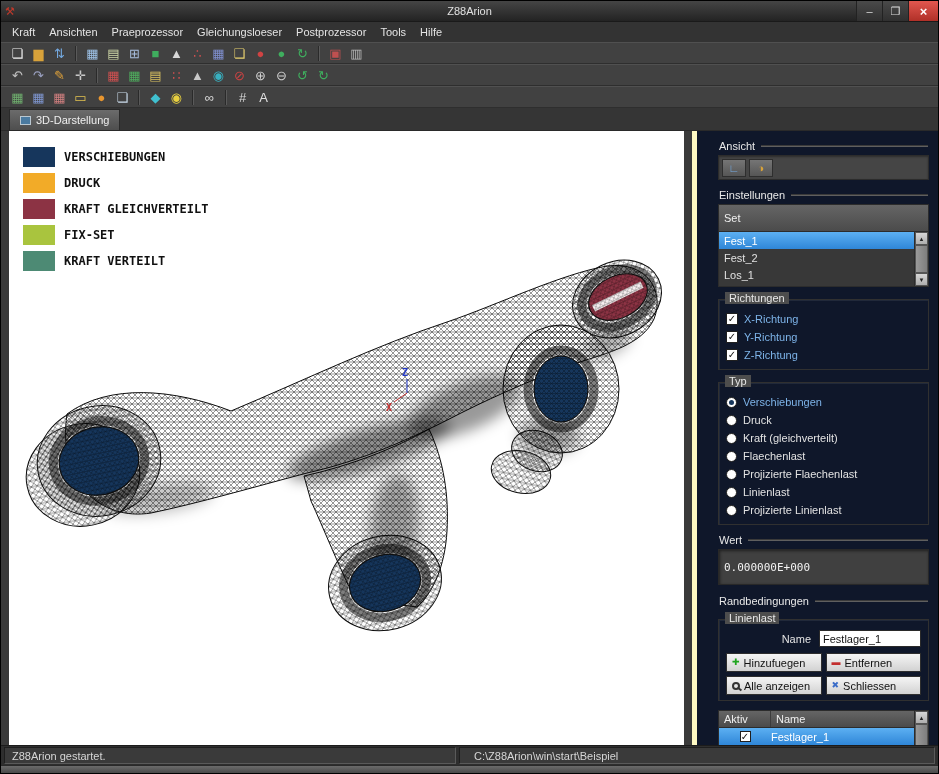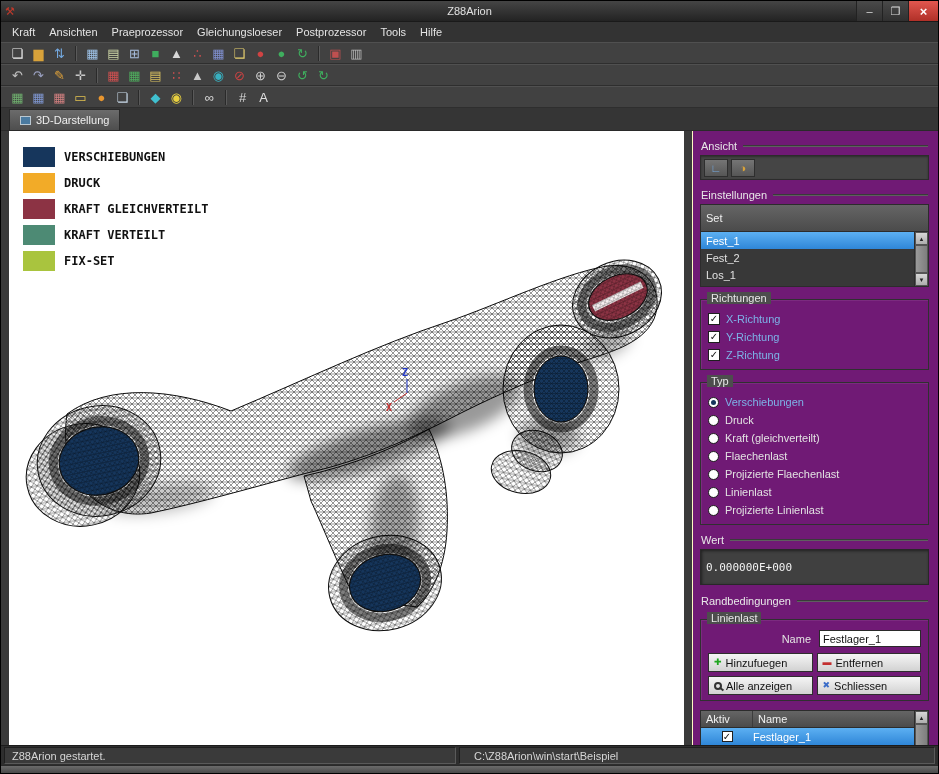--- a/index.html
+++ b/index.html
@@ -31,21 +31,21 @@
 
   
   .main{flex:1;display:flex;background:#3a3a3a;min-height:0;}
   .canvas-wrap{width:691px;flex:none;position:relative;}
   .canvas{position:absolute;left:8px;top:0;width:675px;height:614px;background:#fff;}
   .legend{position:absolute;left:14px;top:16px;display:flex;flex-direction:column;gap:6px;font-family:"DejaVu Sans Mono",monospace;font-weight:bold;font-size:12px;color:#111;}
   .lg-row{display:flex;align-items:center;gap:9px;}
   .lg-sw{width:32px;height:20px;flex:none;}
 
   
-  .sidebar{flex:1;background:#701a75;border-left:1px solid #fef9c3;padding:6px 9px 0 7px;font-size:11px;color:#e2e2e2;overflow:hidden;}
+  .sidebar{flex:1;background:#0f172a;border-left:5px solid #fef9c3;padding:6px 9px 0 21px;font-size:11px;color:#e2e2e2;overflow:hidden;}
   .seclabel{display:flex;align-items:center;gap:6px;margin:3px 1px;color:#e8e8e8;}
   .seclabel .line{flex:1;height:2px;border-top:1px solid #3a3a3a;border-bottom:1px solid #5f5f5f;}
   .ansicht-box{height:25px;background:#454545;border:1px solid #2c2c2c;box-shadow:inset 0 1px 2px rgba(0,0,0,.35);display:flex;align-items:center;gap:3px;padding:0 3px;margin-bottom:9px;}
   .abtn{width:24px;height:18px;background:linear-gradient(#757575,#565656);border:1px solid #2e2e2e;display:flex;align-items:center;justify-content:center;font-size:11px;}
   .list-header{height:28px;background:linear-gradient(#656565,#4b4b4b);border:1px solid #2c2c2c;display:flex;align-items:center;padding:0 5px;color:#f0f0f0;}
   .list-body{height:55px;background:#383838;border:1px solid #2c2c2c;border-top:none;position:relative;margin-bottom:4px;}
   .lrow{height:17px;display:flex;align-items:center;padding:0 5px;color:#e0e0e0;margin-right:14px;}
   .lrow.sel{background:linear-gradient(#5cb0f2,#2f86d8);color:#fff;}
   .vsb{position:absolute;top:0;right:0;bottom:0;width:14px;background:#4a4a4a;border-left:1px solid #2c2c2c;display:flex;flex-direction:column;}
   .sbtn{height:13px;flex:none;background:linear-gradient(#d6d6d6,#aeaeae);border:1px solid #555;display:flex;align-items:center;justify-content:center;font-size:6px;color:#222;line-height:1;}
@@ -238,26 +238,26 @@
           </div>
           <div class="lg-row">
             <span class="lg-sw" style="background: rgb(242, 171, 40);"></span>
             <span>DRUCK</span>
           </div>
           <div class="lg-row">
             <span class="lg-sw" style="background: rgb(140, 51, 68);"></span>
             <span>KRAFT GLEICHVERTEILT</span>
           </div>
           <div class="lg-row">
+            <span class="lg-sw" style="background: rgb(169, 196, 62);"></span>
+            <span>FIX-SET</span>
+          </div>
+          <div class="lg-row">
             <span class="lg-sw" style="background: rgb(77, 138, 116);"></span>
             <span>KRAFT VERTEILT</span>
-          </div>
-          <div class="lg-row">
-            <span class="lg-sw" style="background: rgb(169, 196, 62);"></span>
-            <span>FIX-SET</span>
           </div>
         </div>
 
       </div>
     </div>
 
     <div class="sidebar">
 
       <div class="seclabel">
         <span>Ansicht</span>

